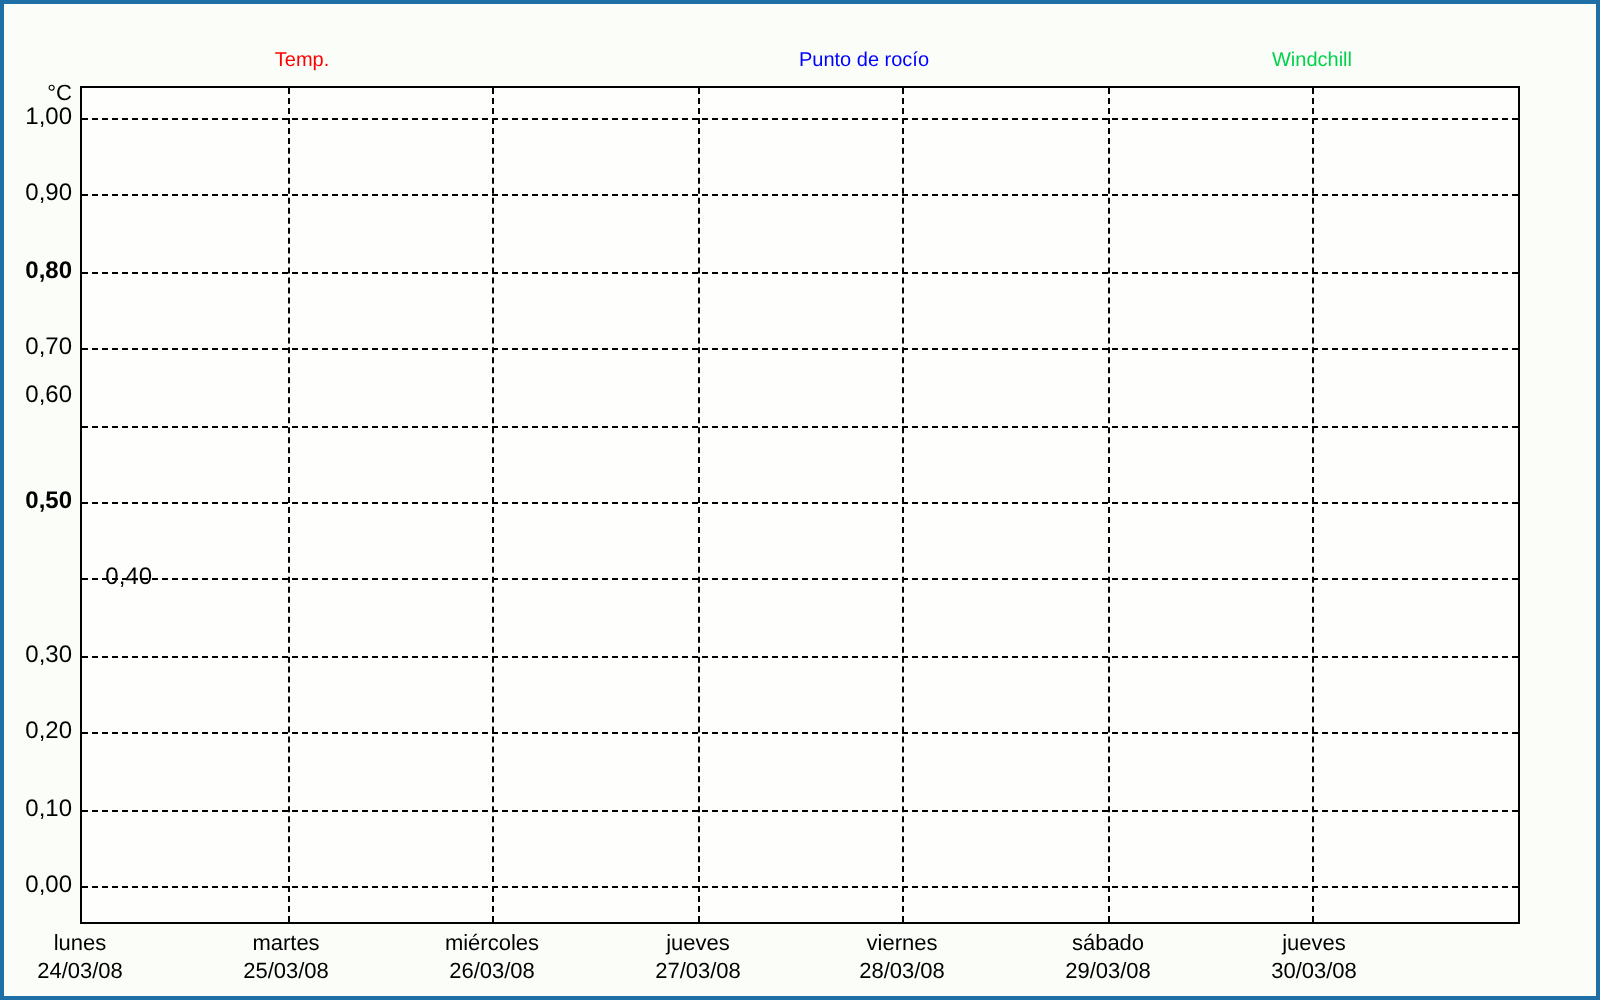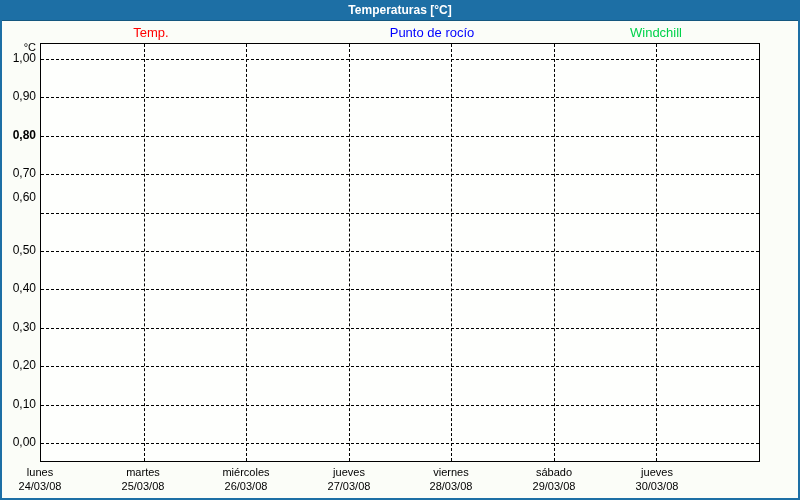--- a/index.html
+++ b/index.html
@@ -15,21 +15,21 @@
     pointer-events:none;z-index:50;
   }
   .titlebar{
     position:absolute;top:0;left:0;right:0;height:20px;
     background:#1d6fa5;border-bottom:1px solid #14577f;
     color:#ffffff;font-size:12px;font-weight:bold;
     text-align:center;line-height:20px;z-index:10;
   }
   .legend-item{
     position:absolute;top:25px;transform:translateX(-50%);
-    font-size:13px;white-space:nowrap;
+    font-size:10px;white-space:nowrap;
   }
   .plot{
     position:absolute;left:40px;top:43px;width:720px;height:419px;
     box-sizing:border-box;border:1px solid #000;background:#fefffd;
   }
   .hgrid{position:absolute;left:0;right:0;height:0;border-top:1px dashed #000;}
   .vgrid{position:absolute;top:0;bottom:0;width:0;border-left:1px dashed #000;}
   .ylab{
     position:absolute;left:2px;width:34px;text-align:right;
     font-size:12px;line-height:13px;white-space:nowrap;
@@ -40,23 +40,20 @@
   }
   .xlab{
     position:absolute;top:465px;width:100px;text-align:center;
     font-size:11px;line-height:14px;white-space:nowrap;
   }
 </style>
 </head>
 <body>
 
 <div class="frame">
-  <div class="titlebar">
-    <span>Temperaturas [°C]</span>
-  </div>
 
   <div id="legend">
       <div class="legend-item" style="left: 151px; color: rgb(255, 0, 0);">Temp.</div>
       <div class="legend-item" style="left: 400px; color: rgb(0, 0, 255); margin-left: 32px;">Punto de rocío</div>
       <div class="legend-item" style="left: 656px; color: rgb(0, 210, 75);">Windchill</div>
     </div>
 
   <div class="plot" id="plot">
       <div class="hgrid" style="top: 15px;"></div>
       <div class="hgrid" style="top: 53px;"></div>
@@ -78,22 +75,22 @@
     </div>
 
   <div class="yunit">°C</div>
 
   <div id="ylabels">
       <div class="ylab" style="top: 52px;">1,00</div>
       <div class="ylab" style="top: 90px;">0,90</div>
       <div class="ylab" style="top: 129px; font-weight: bold;">0,80</div>
       <div class="ylab" style="top: 167px;">0,70</div>
       <div class="ylab" style="top: 191px;">0,60</div>
-      <div class="ylab" style="top: 244px;">0,50</div>
-      <div class="ylab" style="top: 282px;">0,40</div>
+      <div class="ylab" style="top: 244px; font-weight: bold;">0,50</div>
+      <div class="ylab" style="top: 282px; padding-left: 40px;">0,40</div>
       <div class="ylab" style="top: 321px;">0,30</div>
       <div class="ylab" style="top: 359px;">0,20</div>
       <div class="ylab" style="top: 398px;">0,10</div>
       <div class="ylab" style="top: 436px;">0,00</div>
     </div>
   <div id="xlabels">
       <div class="xlab" style="left: -10px;">
         <div class="">lunes</div>
         <div class="">24/03/08</div>
       </div>

